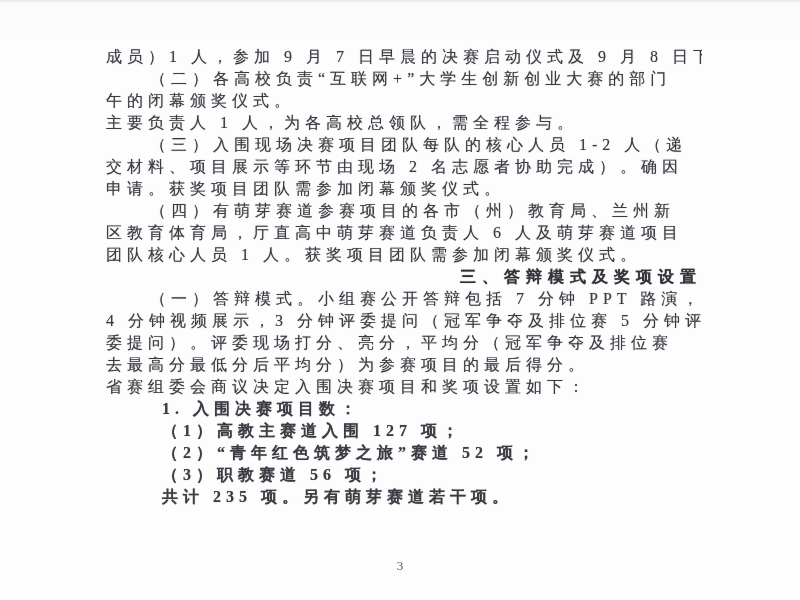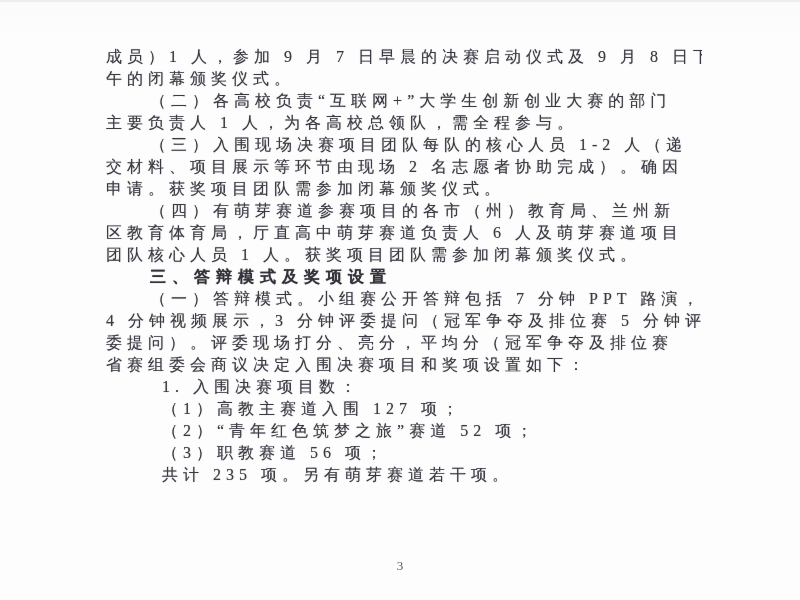--- a/index.html
+++ b/index.html
@@ -32,56 +32,58 @@
     font-size: 16px;
     letter-spacing: 5px;
     color: #3b3b44;
     white-space: nowrap;
     overflow: hidden;
     text-shadow: 0 0 1px rgba(59,59,68,0.5);
   }
   
   .ind-para { padding-left: 44px; }
   
-  .ind-list { padding-left: 56px; }
+  .ind-list { padding-left: 56px; font-weight: bold; }
   .heading {
     font-weight: bold;
     color: #32323a;
     letter-spacing: 6px;
     text-shadow: 0 0 1px rgba(50,50,58,0.7);
+    text-align: right;
   }
   .pagenum {
     position: absolute;
     left: 0;
     right: 0;
     top: 556px;
     text-align: center;
     font-size: 13px;
     color: #55555c;
   }
 </style>
 </head>
 <body>
 
 <div class="page">
   <div class="textblock">
     <div class="ln">成员）1 人，参加 9 月 7 日早晨的决赛启动仪式及 9 月 8 日下</div>
+    <div class="ln ind-para">（二）各高校负责“互联网+”大学生创新创业大赛的部门</div>
     <div class="ln">午的闭幕颁奖仪式。</div>
-    <div class="ln ind-para">（二）各高校负责“互联网+”大学生创新创业大赛的部门</div>
     <div class="ln">主要负责人 1 人，为各高校总领队，需全程参与。</div>
     <div class="ln ind-para">（三）入围现场决赛项目团队每队的核心人员 1-2 人（递</div>
     <div class="ln">交材料、项目展示等环节由现场 2 名志愿者协助完成）。确因</div>
     <div class="ln">申请。获奖项目团队需参加闭幕颁奖仪式。</div>
     <div class="ln ind-para">（四）有萌芽赛道参赛项目的各市（州）教育局、兰州新</div>
     <div class="ln">区教育体育局，厅直高中萌芽赛道负责人 6 人及萌芽赛道项目</div>
     <div class="ln">团队核心人员 1 人。获奖项目团队需参加闭幕颁奖仪式。</div>
     <div class="ln ind-para heading">三、答辩模式及奖项设置</div>
     <div class="ln ind-para">（一）答辩模式。小组赛公开答辩包括 7 分钟 PPT 路演，</div>
     <div class="ln">4 分钟视频展示，3 分钟评委提问（冠军争夺及排位赛 5 分钟评</div>
     <div class="ln">委提问）。评委现场打分、亮分，平均分（冠军争夺及排位赛</div>
+    <div class="ln">去最高分最低分后平均分）为参赛项目的最后得分。</div>
     <div class="ln">省赛组委会商议决定入围决赛项目和奖项设置如下：</div>
     <div class="ln ind-list">1. 入围决赛项目数：</div>
     <div class="ln ind-list">（1）高教主赛道入围 127 项；</div>
     <div class="ln ind-list">（2）“青年红色筑梦之旅”赛道 52 项；</div>
     <div class="ln ind-list">（3）职教赛道 56 项；</div>
     <div class="ln ind-list">共计 235 项。另有萌芽赛道若干项。</div>
   </div>
   <div class="pagenum">3</div>
 </div>
 

